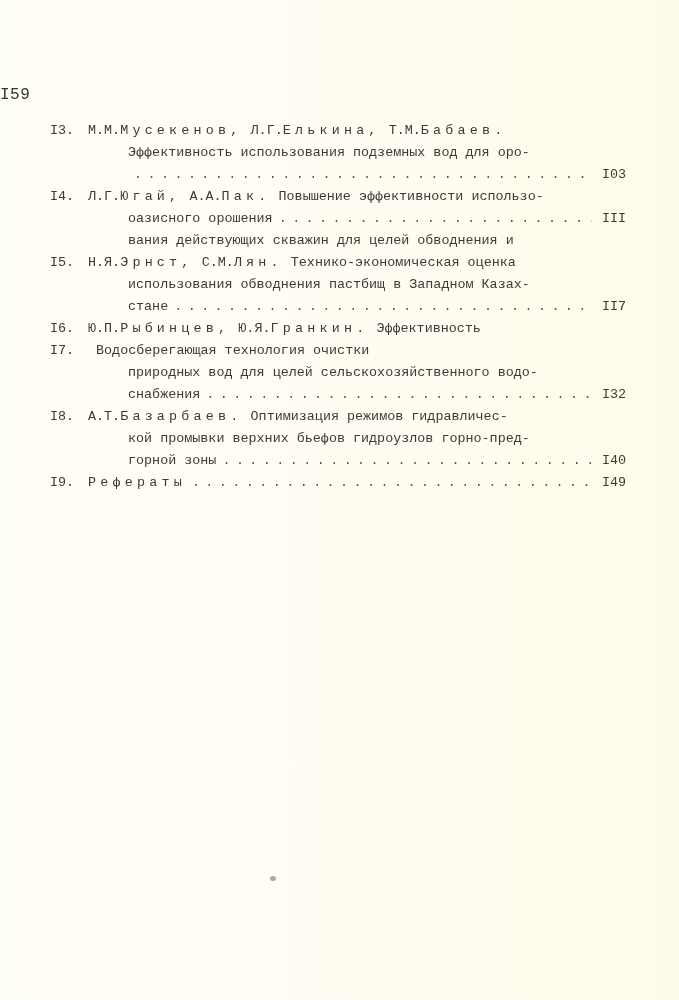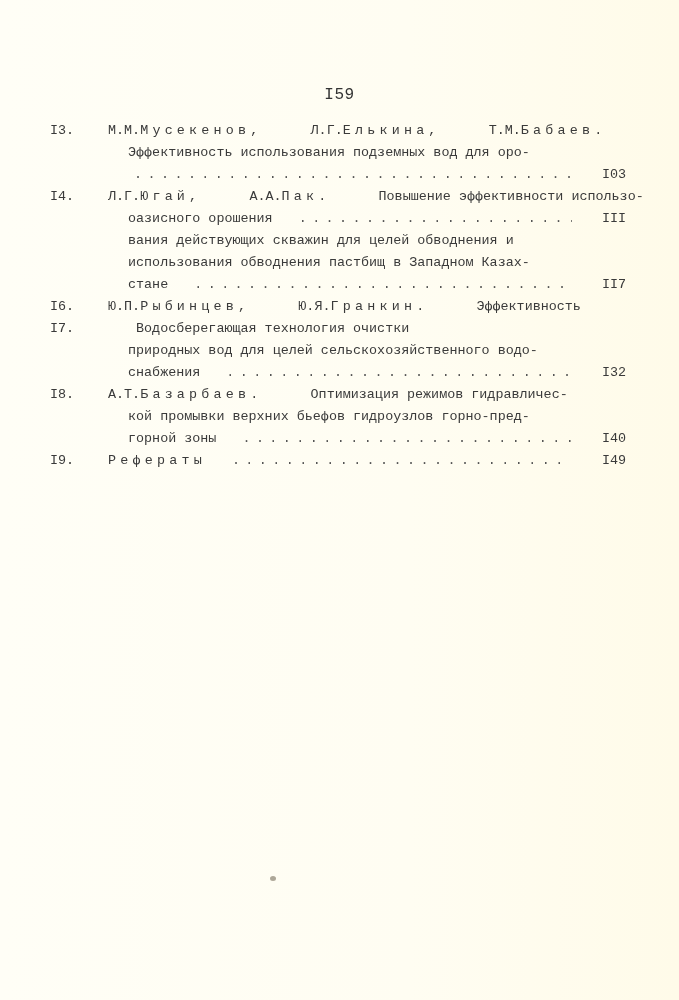--- a/index.html
+++ b/index.html
@@ -5,25 +5,25 @@
   html, body { margin: 0; padding: 0; }
   body {
     width: 679px; height: 1000px; overflow: hidden;
     background: #fffdf3;
     font-family: "Liberation Mono", "DejaVu Sans Mono", monospace;
     color: #3a3a3a;
     position: relative;
   }
   .page { position: absolute; left: 0; top: 0; width: 679px; height: 1000px;
     background: linear-gradient(90deg, #fffef6 0%, #fffdf2 60%, #fffbe9 100%); }
-  .page-num { position: absolute; top: 86px; left: 0; width: 679px; text-align: center;
+  .page-num { position: absolute; top: 86px; left: 0; width: 679px; text-align: left;
     font-size: 16px; letter-spacing: 0.5px; color: #333; }
   .toc { position: absolute; left: 50px; top: 120px; width: 576px; }
   .line { position: relative; height: 22px; line-height: 22px; font-size: 13.4px;
-    white-space: nowrap; display: flex; align-items: baseline; gap: 20px; }
+    white-space: nowrap; display: flex; align-items: baseline; }
   .num { width: 38px; flex: none; }
   .indent { padding-left: 78px; }
   .spaced { letter-spacing: 4.2px; }
   .leader { flex: 1; overflow: hidden; margin: 0 6px; color: #555; letter-spacing: 1.5px; }
   .leader::after { content: ". . . . . . . . . . . . . . . . . . . . . . . . . . . . . . . . . . . . . . . . . . . . . . . . . . . . . . . . . . . . . . . ."; letter-spacing: -1.3px; }
   .pg { flex: none; text-align: right; min-width: 28px; }
   .speck { position: absolute; left: 270px; top: 876px; width: 6px; height: 5px;
     border-radius: 50%; background: #8a8270; opacity: 0.7; }
 </style>
 </head>
@@ -61,20 +61,26 @@
         <span>оазисного орошения</span>
         <span class="leader"></span>
         <span class="pg">III</span>
       </div>
       <div class="line indent">
           <span>вания действующих скважин для целей обводнения и</span>
         </div>
     </div>
 
     <div>
+      <div class="line">
+        <span class="num">I5.</span>
+        <span><span>Н.Я.</span><span class="spaced">Эрнст,</span></span>&nbsp;
+        <span><span>С.М.</span><span class="spaced">Лян.</span></span>&nbsp;
+        <span>Технико-экономическая оценка</span>
+      </div>
       <div class="line indent">
           <span>использования обводнения пастбищ в Западном Казах-</span>
         </div>
       <div class="line indent">
         <span>стане</span>
         <span class="leader"></span>
         <span class="pg">II7</span>
       </div>
     </div>
 

